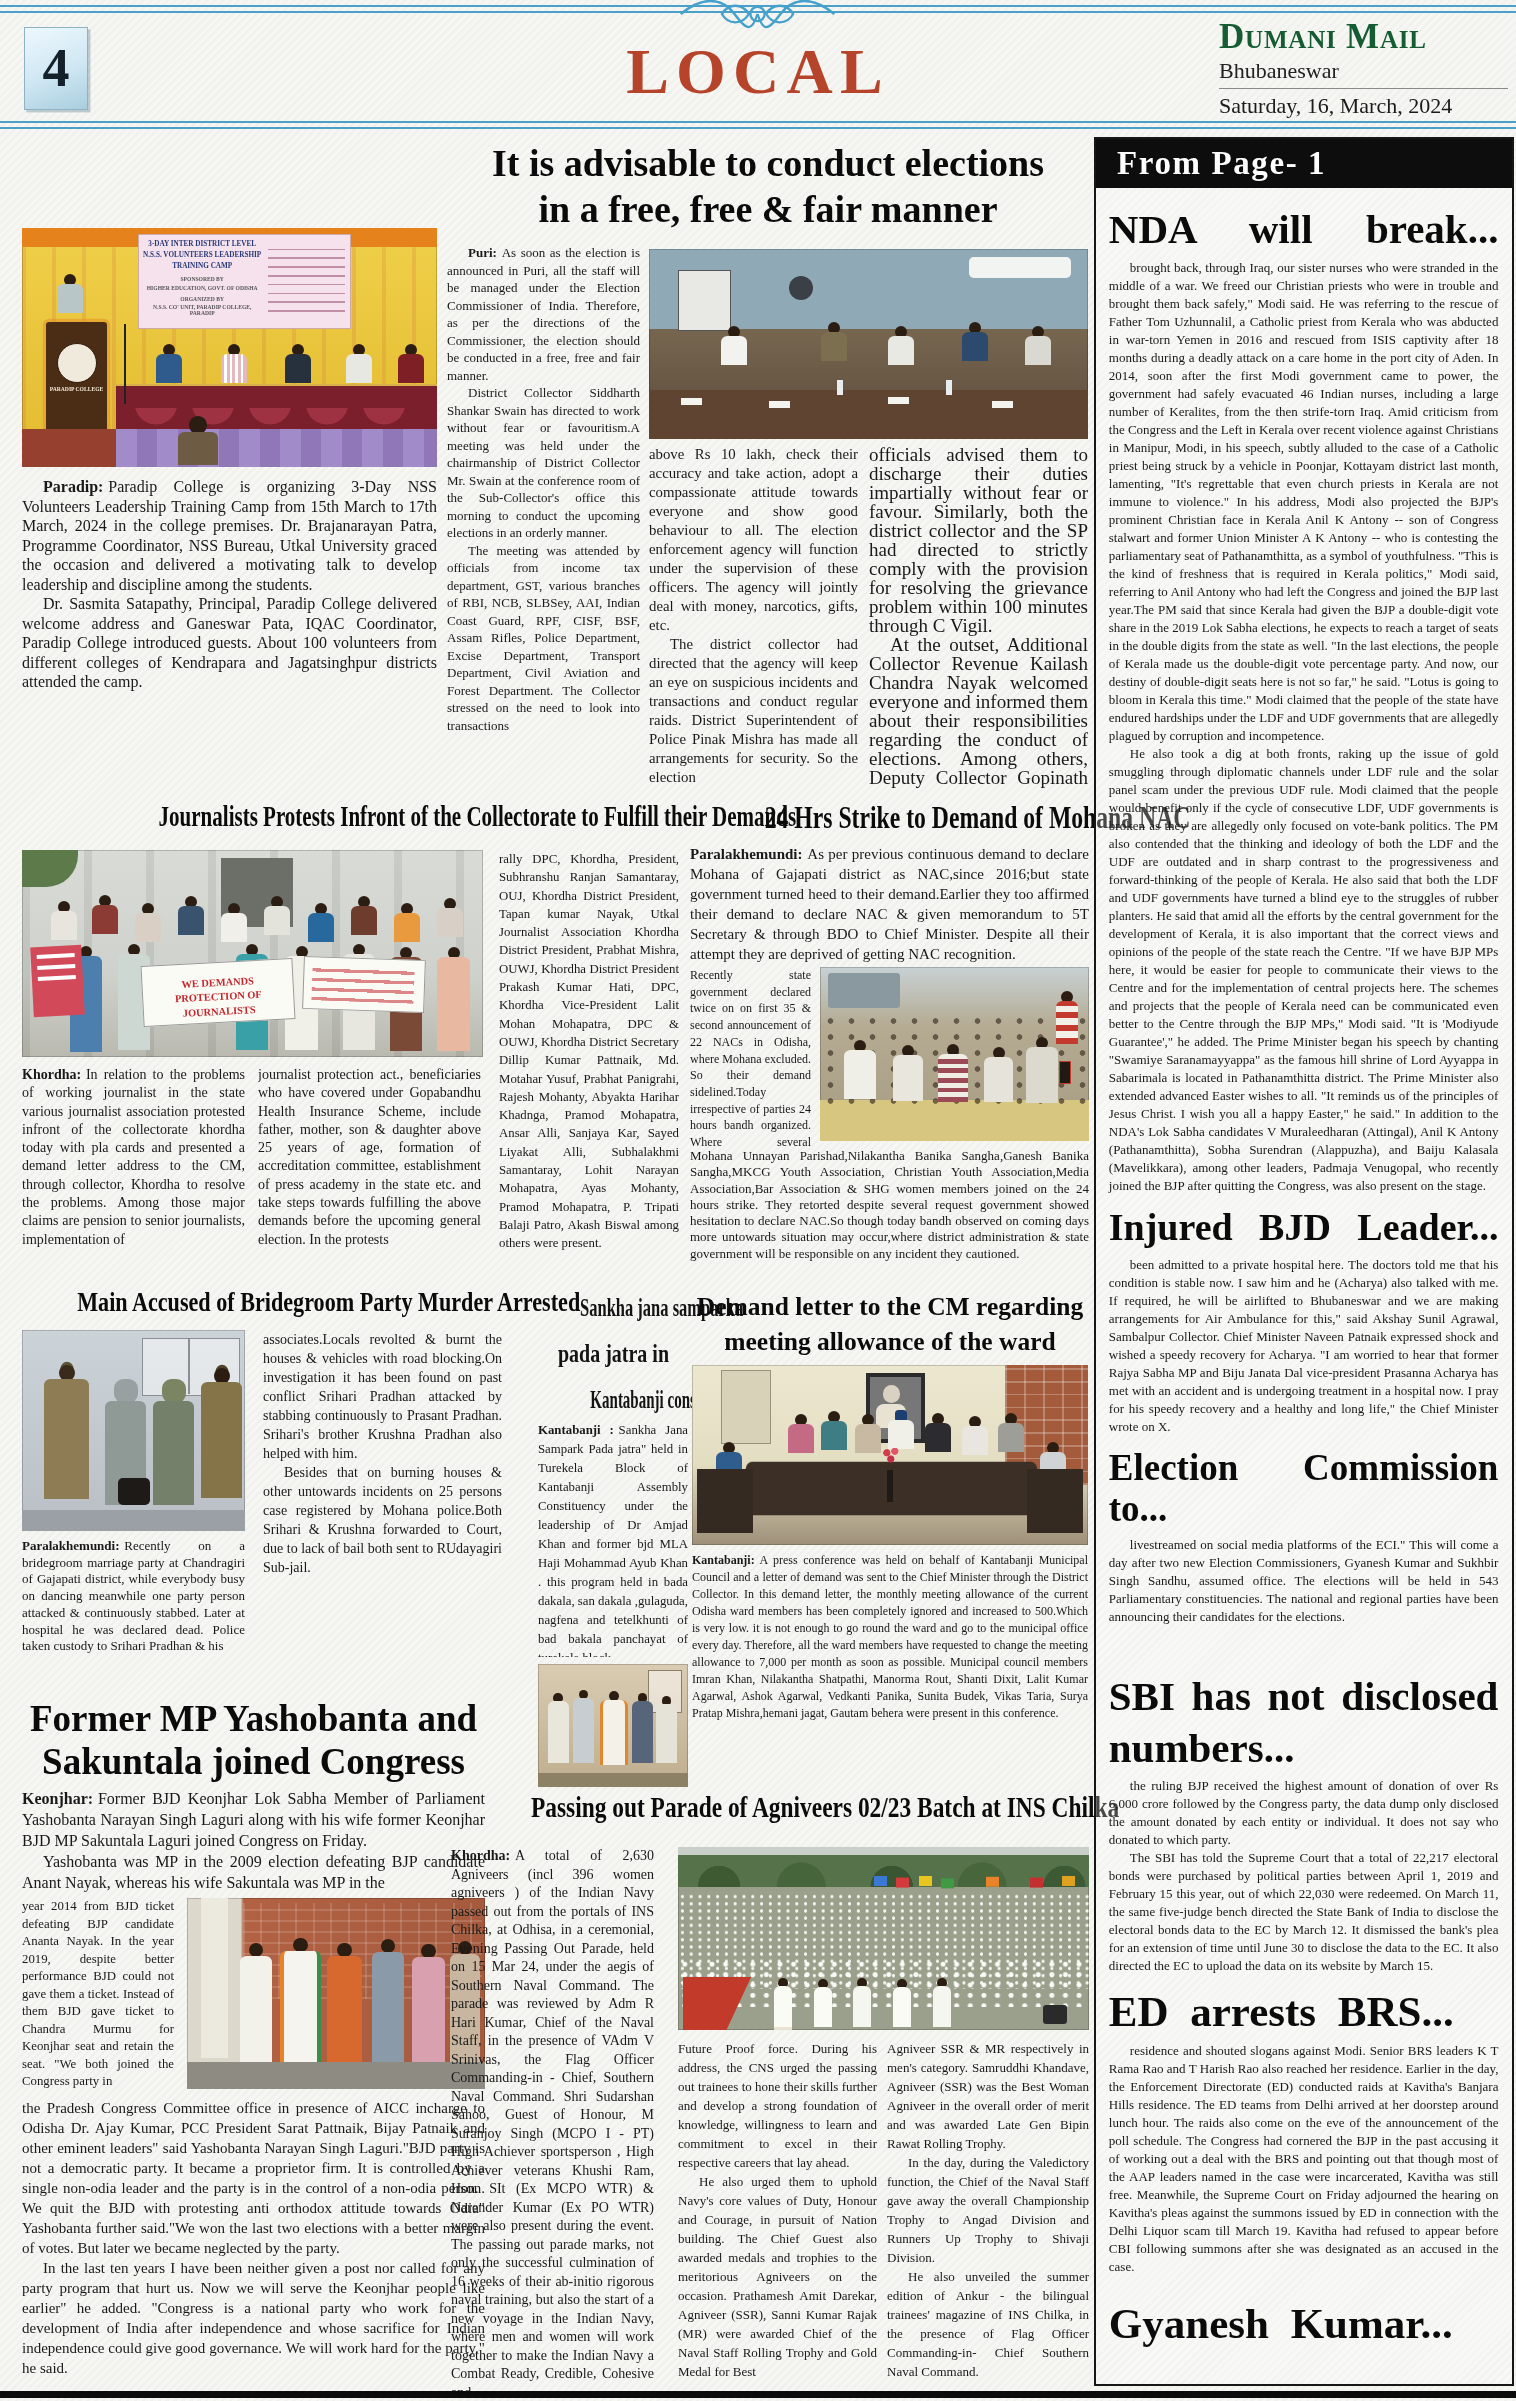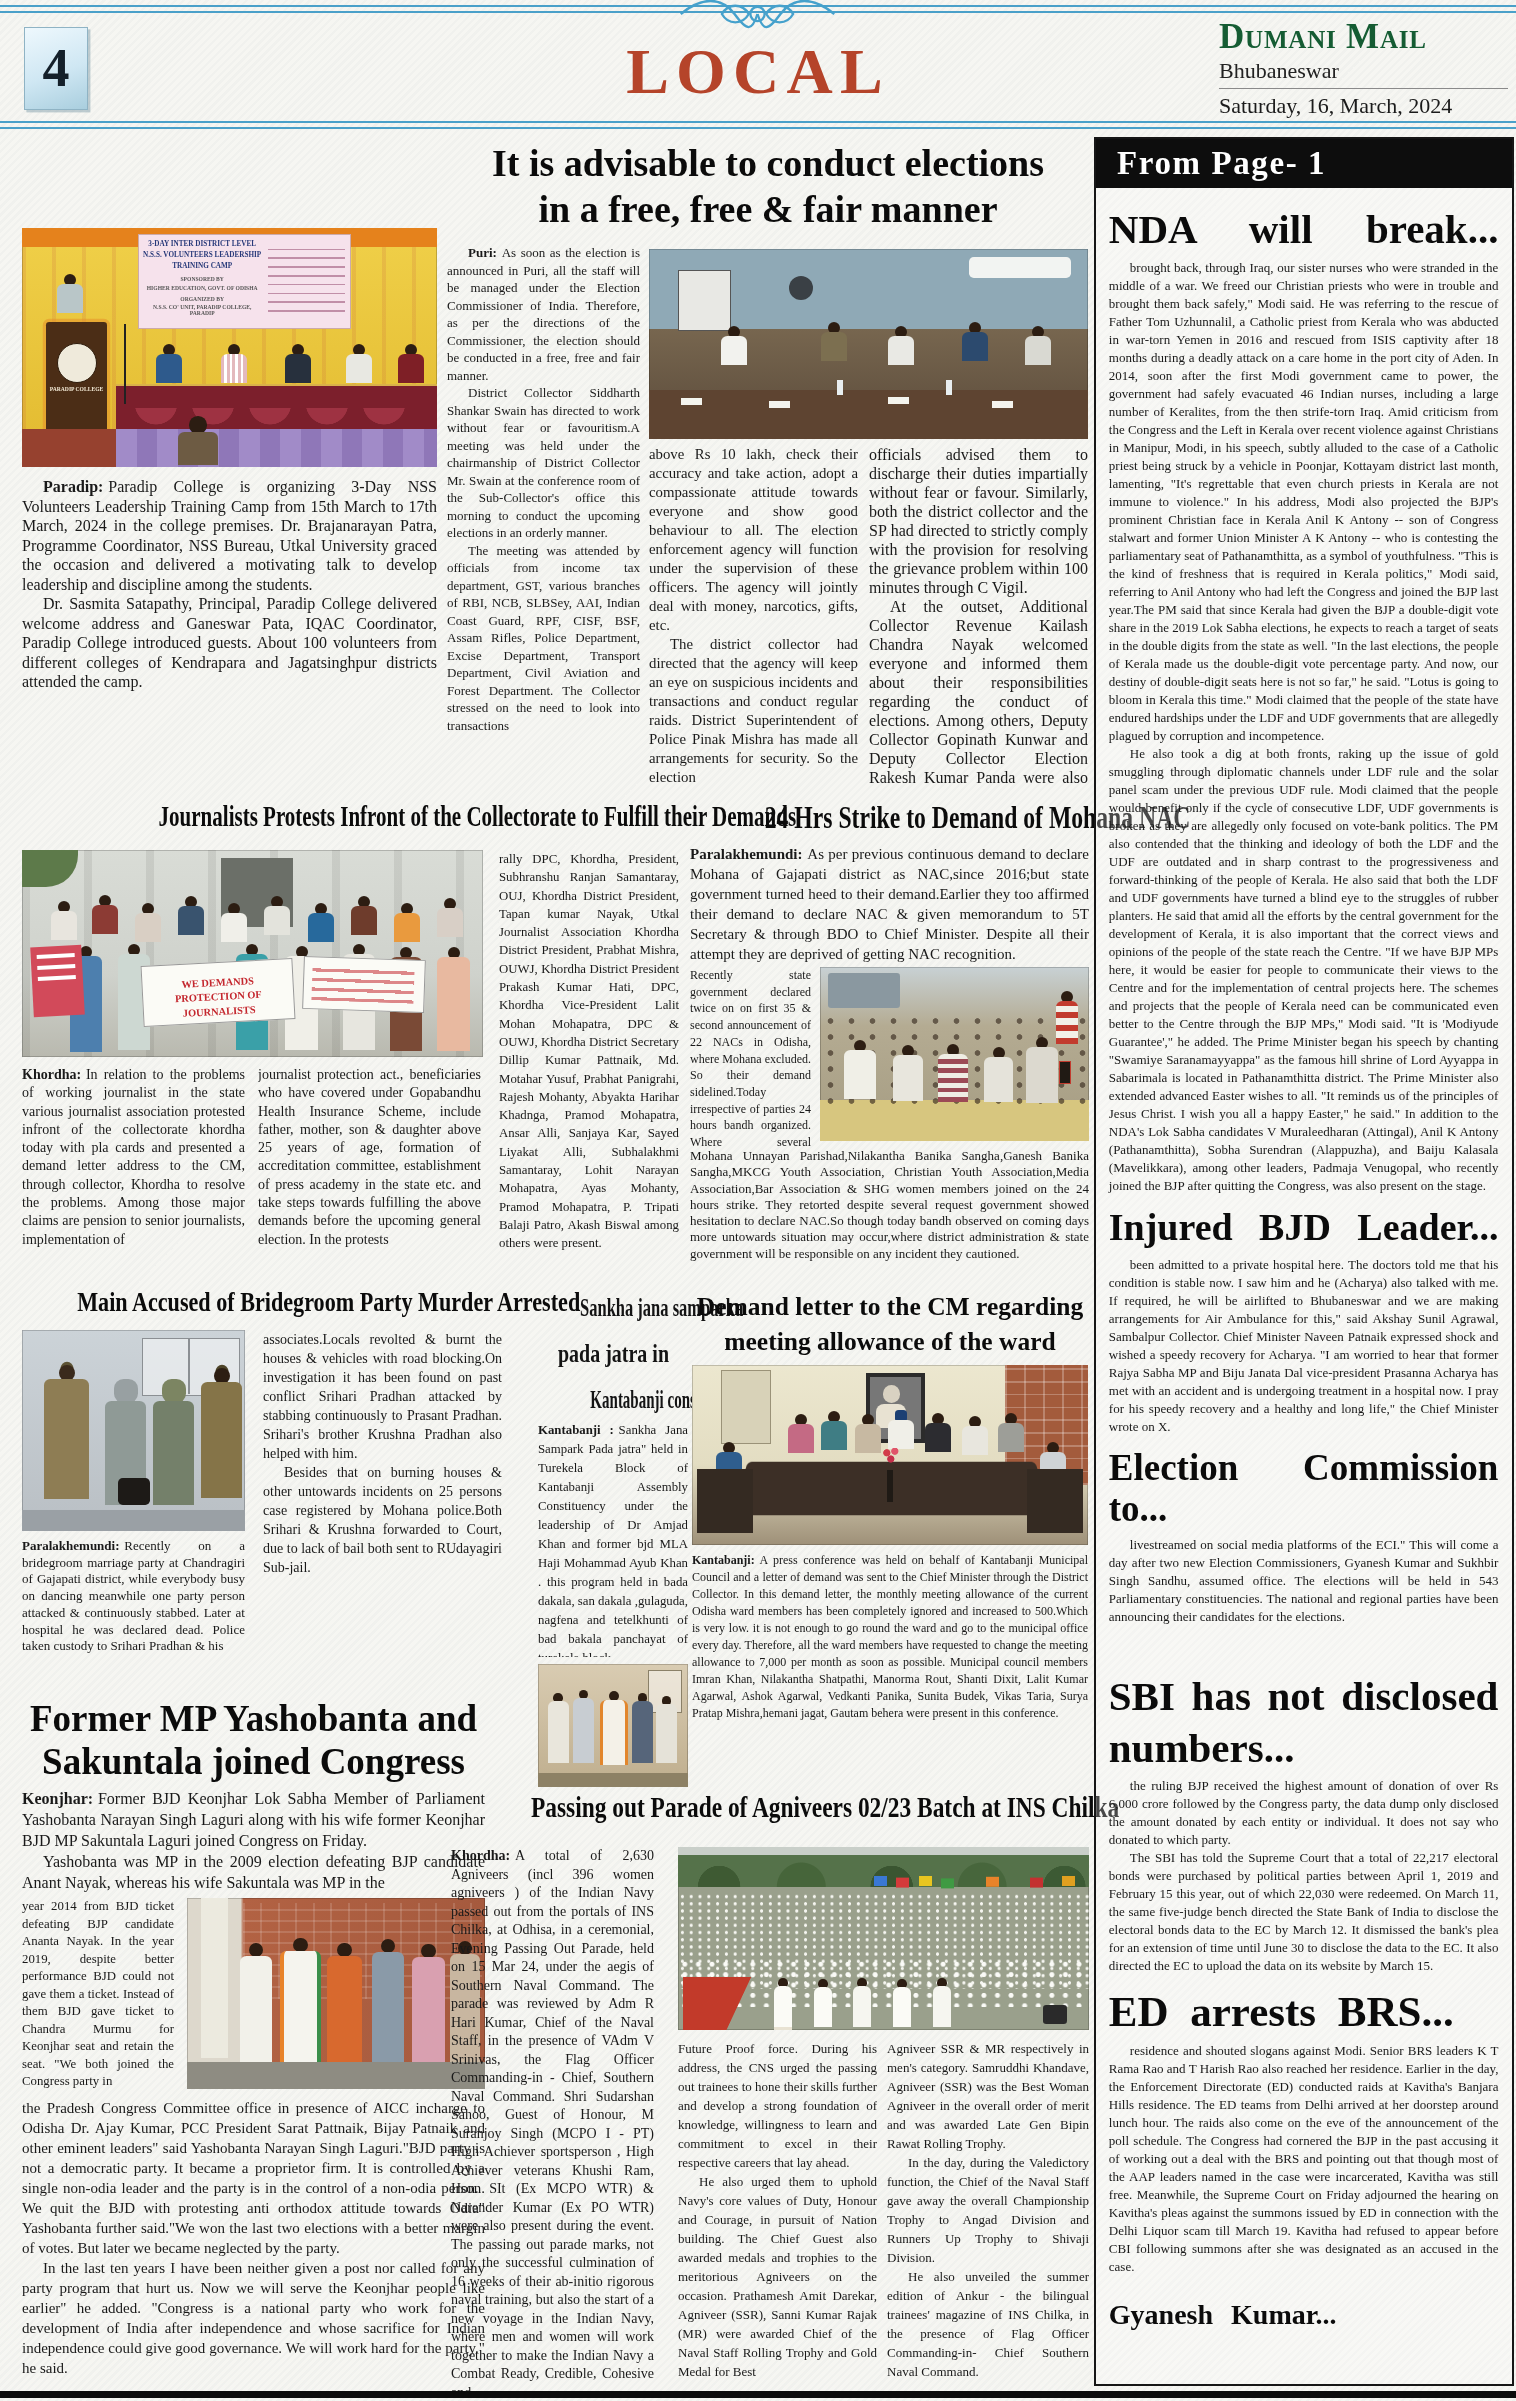--- a/index.html
+++ b/index.html
@@ -160,21 +160,21 @@
       <i style="left:239px;top:7.2px;width:21px;height:7.2px;background:#f4f4ee;"></i>
       <i style="left:343px;top:11px;width:21px;height:7.2px;background:#f4f4ee;"></i>
       <i style="left:188px;top:-9.6px;width:5.6px;height:14.4px;background:#e8eef0;"></i>
       <i style="left:297px;top:-9.6px;width:5.6px;height:14.4px;background:#e8eef0;"></i>
     </i>
   </div>
   <div class="col" style="left:649px;top:445px;width:209px;height:343px;font-size:14.8px;line-height:19px;">
     <p class="np" style="text-indent:0;">above Rs 10 lakh, check their accuracy and take action, adopt a compassionate attitude towards everyone and show good behaviour to all. The election enforcement agency will function under the supervision of these officers. The agency will jointly deal with money, narcotics, gifts, etc.</p>
     <p>The district collector had directed that the agency will keep an eye on suspicious incidents and transactions and conduct regular raids.  District Superintendent of Police Pinak Mishra has made all arrangements for security. So the election</p>
   </div>
-  <div class="col" style="left:869px;top:445px;width:219px;height:343px;font-size:16px;line-height:19px;">
+  <div class="col" style="left:869px;top:445px;width:219px;height:343px;font-size:19px;line-height:19px;">
     <p class="np" style="text-indent:0;">officials advised them to discharge their duties impartially without fear or favour. Similarly, both the district collector and the SP had directed to strictly comply with the provision for resolving the grievance problem within 100 minutes through C Vigil.</p>
     <p>At the outset, Additional Collector Revenue Kailash Chandra Nayak welcomed everyone and informed them about their responsibilities regarding the conduct of elections. Among others, Deputy Collector Gopinath Kunwar and Deputy Collector Election Rakesh Kumar Panda were also present.</p>
   </div>
 
   <div class="abs sqwrap" style="left:22px;top:799px;width:638px;">
     <span class="sq" style="font-size:30px;transform:scaleX(.70);">Journalists Protests Infront of the Collectorate to Fulfill their Demands</span>
   </div>
   <div class="photo" style="left:22px;top:850px;width:461px;height:207px;background:linear-gradient(#d9dcd6 0%,#cfd2cc 60%,#b9b9af 100%);">
     <i style="inset:0;background:repeating-linear-gradient(90deg, rgba(60,60,55,.10) 0 8px, transparent 8px 62px);"></i>
     <i style="left:199px;top:8px;width:72px;height:69px;background:#6b6f68;"></i>
@@ -534,21 +534,21 @@
       <div class="fph" style="font-size:38px;">Injured BJD Leader...</div>
       <p>been admitted to a private hospital here. The doctors told me that his condition is stable now. I saw him and he (Acharya) also talked with me. If required, he will be airlifted to Bhubaneswar and we are making arrangements for Air Ambulance for this," said Akshay Sunil Agrawal, Sambalpur Collector. Chief Minister Naveen Patnaik expressed shock and wished a speedy recovery for Acharya. "I am worried to hear that former Rajya Sabha MP and Biju Janata Dal vice-president Prasanna Acharya has met with an accident and is undergoing treatment in a hospital now. I pray for his speedy recovery and a healthy and long life," the Chief Minister wrote on X.</p>
       <div class="fph" style="font-size:37px;">Election Commission to...</div>
       <p>livestreamed on social media platforms of the ECI." This will come a day after two new Election Commissioners, Gyanesh Kumar and Sukhbir Singh Sandhu, assumed office. The elections will be held in 543 Parliamentary constituencies. The national and regional parties have been announcing their candidates for the elections.</p>
       <div class="fph" style="font-size:41px;margin-top:48px;">SBI has not disclosed</div>
       <div class="fph" style="font-size:41px;text-align:left;text-align-last:left;margin-top:0;">numbers...</div>
       <p>the ruling BJP received the highest amount of donation of over Rs 6,000 crore followed by the Congress party, the data dump only disclosed the amount donated by each entity or individual. It does not say who donated to which party.</p>
       <p>The SBI has told the Supreme Court that a total of 22,217 electoral bonds were purchased by political parties between April 1, 2019 and February 15 this year, out of which 22,030 were redeemed. On March 11, the same five-judge bench directed the State Bank of India to disclose the electoral bonds data to the EC by March 12. It dismissed the bank's plea for an extension of time until June 30 to disclose the data to the EC. It also directed the EC to upload the data on its website by March 15.</p>
       <div class="fph" style="font-size:43px;text-align:left;text-align-last:left;word-spacing:11px;">ED arrests BRS...</div>
       <p>residence and shouted slogans against Modi. Senior BRS leaders K T Rama Rao and T Harish Rao also reached her residence. Earlier in the day, the Enforcement Directorate (ED) conducted raids at Kavitha's Banjara Hills residence. The ED teams from Delhi arrived at her doorstep around lunch hour. The raids also come on the eve of the announcement of the poll schedule. The Congress had cornered the BJP in the past accusing it of working out a deal with the BRS and pointing out that though most of the AAP leaders named in the case were incarcerated, Kavitha was still free. Meanwhile, the Supreme Court on Friday adjourned the hearing on Kavitha's pleas against the summons issued by ED in connection with the Delhi Liquor scam till March 19. Kavitha had refused to appear before CBI following summons after she was designated as an accused in the case.</p>
-      <div class="fph" style="font-size:28px;text-align:left;text-align-last:left;word-spacing:11px;margin-top:24px;">Gyanesh Kumar...</div>
+      <div class="fph" style="font-size:43px;text-align:left;text-align-last:left;word-spacing:11px;margin-top:24px;">Gyanesh Kumar...</div>
 
     </div>
   </div>
 
   <div class="abs" style="left:0;top:2391px;width:1516px;height:7.2px;background:#0c0c0c;"></div>
 
 </div>
 
 
 </body></html>

